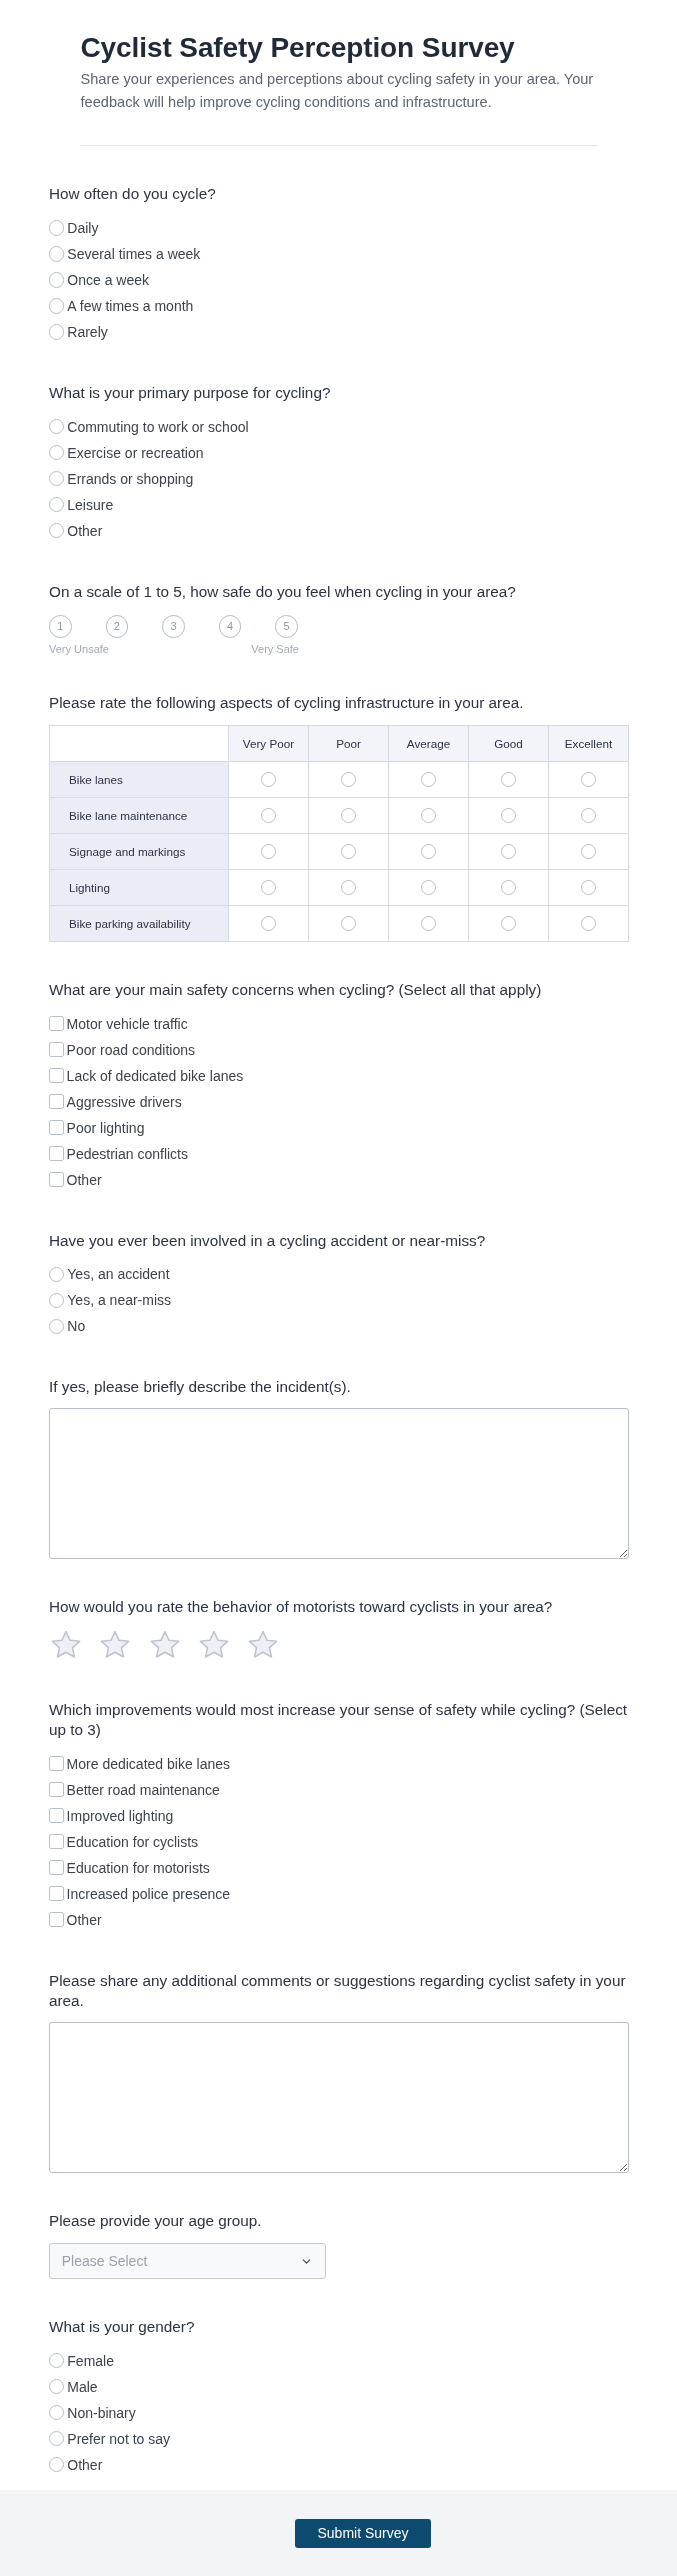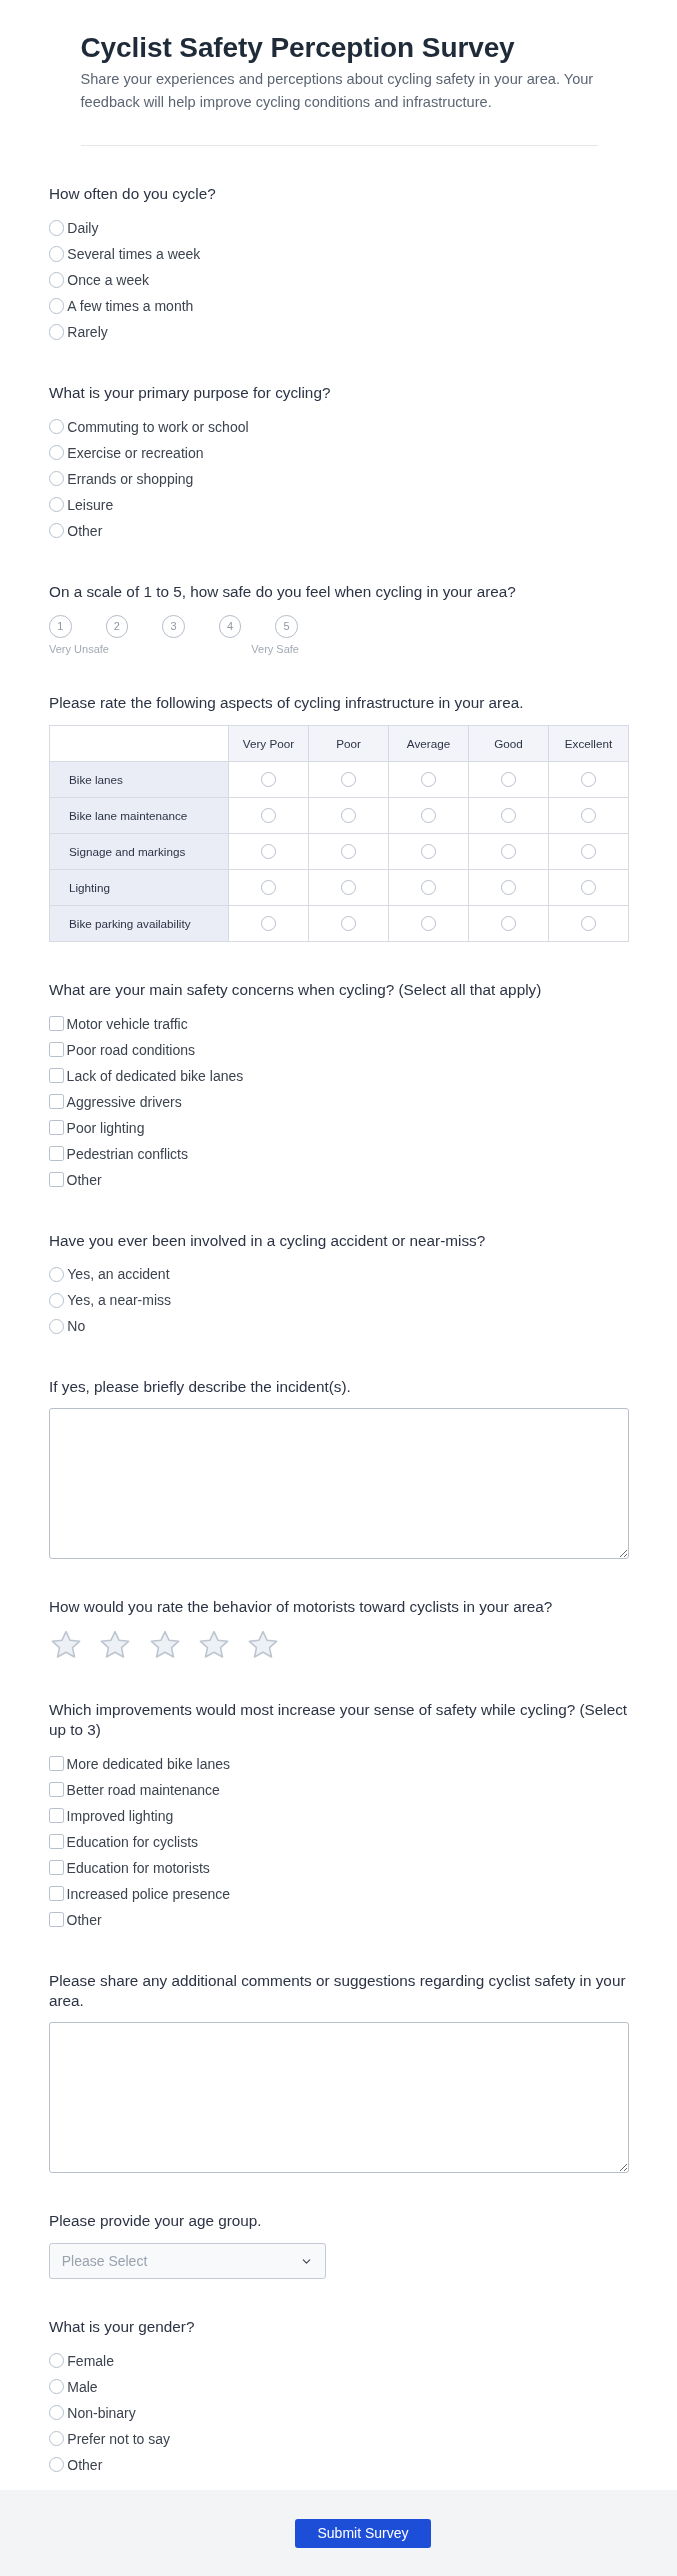--- a/index.html
+++ b/index.html
@@ -164,21 +164,21 @@
   .footer {
     margin-top: auto;
     width: 678px;
     height: 86px;
     background: #f3f4f6;
     display: flex;
     align-items: center;
     justify-content: center;
   }
   .submit {
-    background: #1d4ed8;
+    background: #0c4a6e;
     color: #ffffff;
     font-family: "Liberation Sans", sans-serif;
     font-size: 14px;
     font-weight: 500;
     border: none;
     border-radius: 2.9px;
     height: 29px;
     padding: 0 22px;
     cursor: pointer;
     margin-left: 48px;

